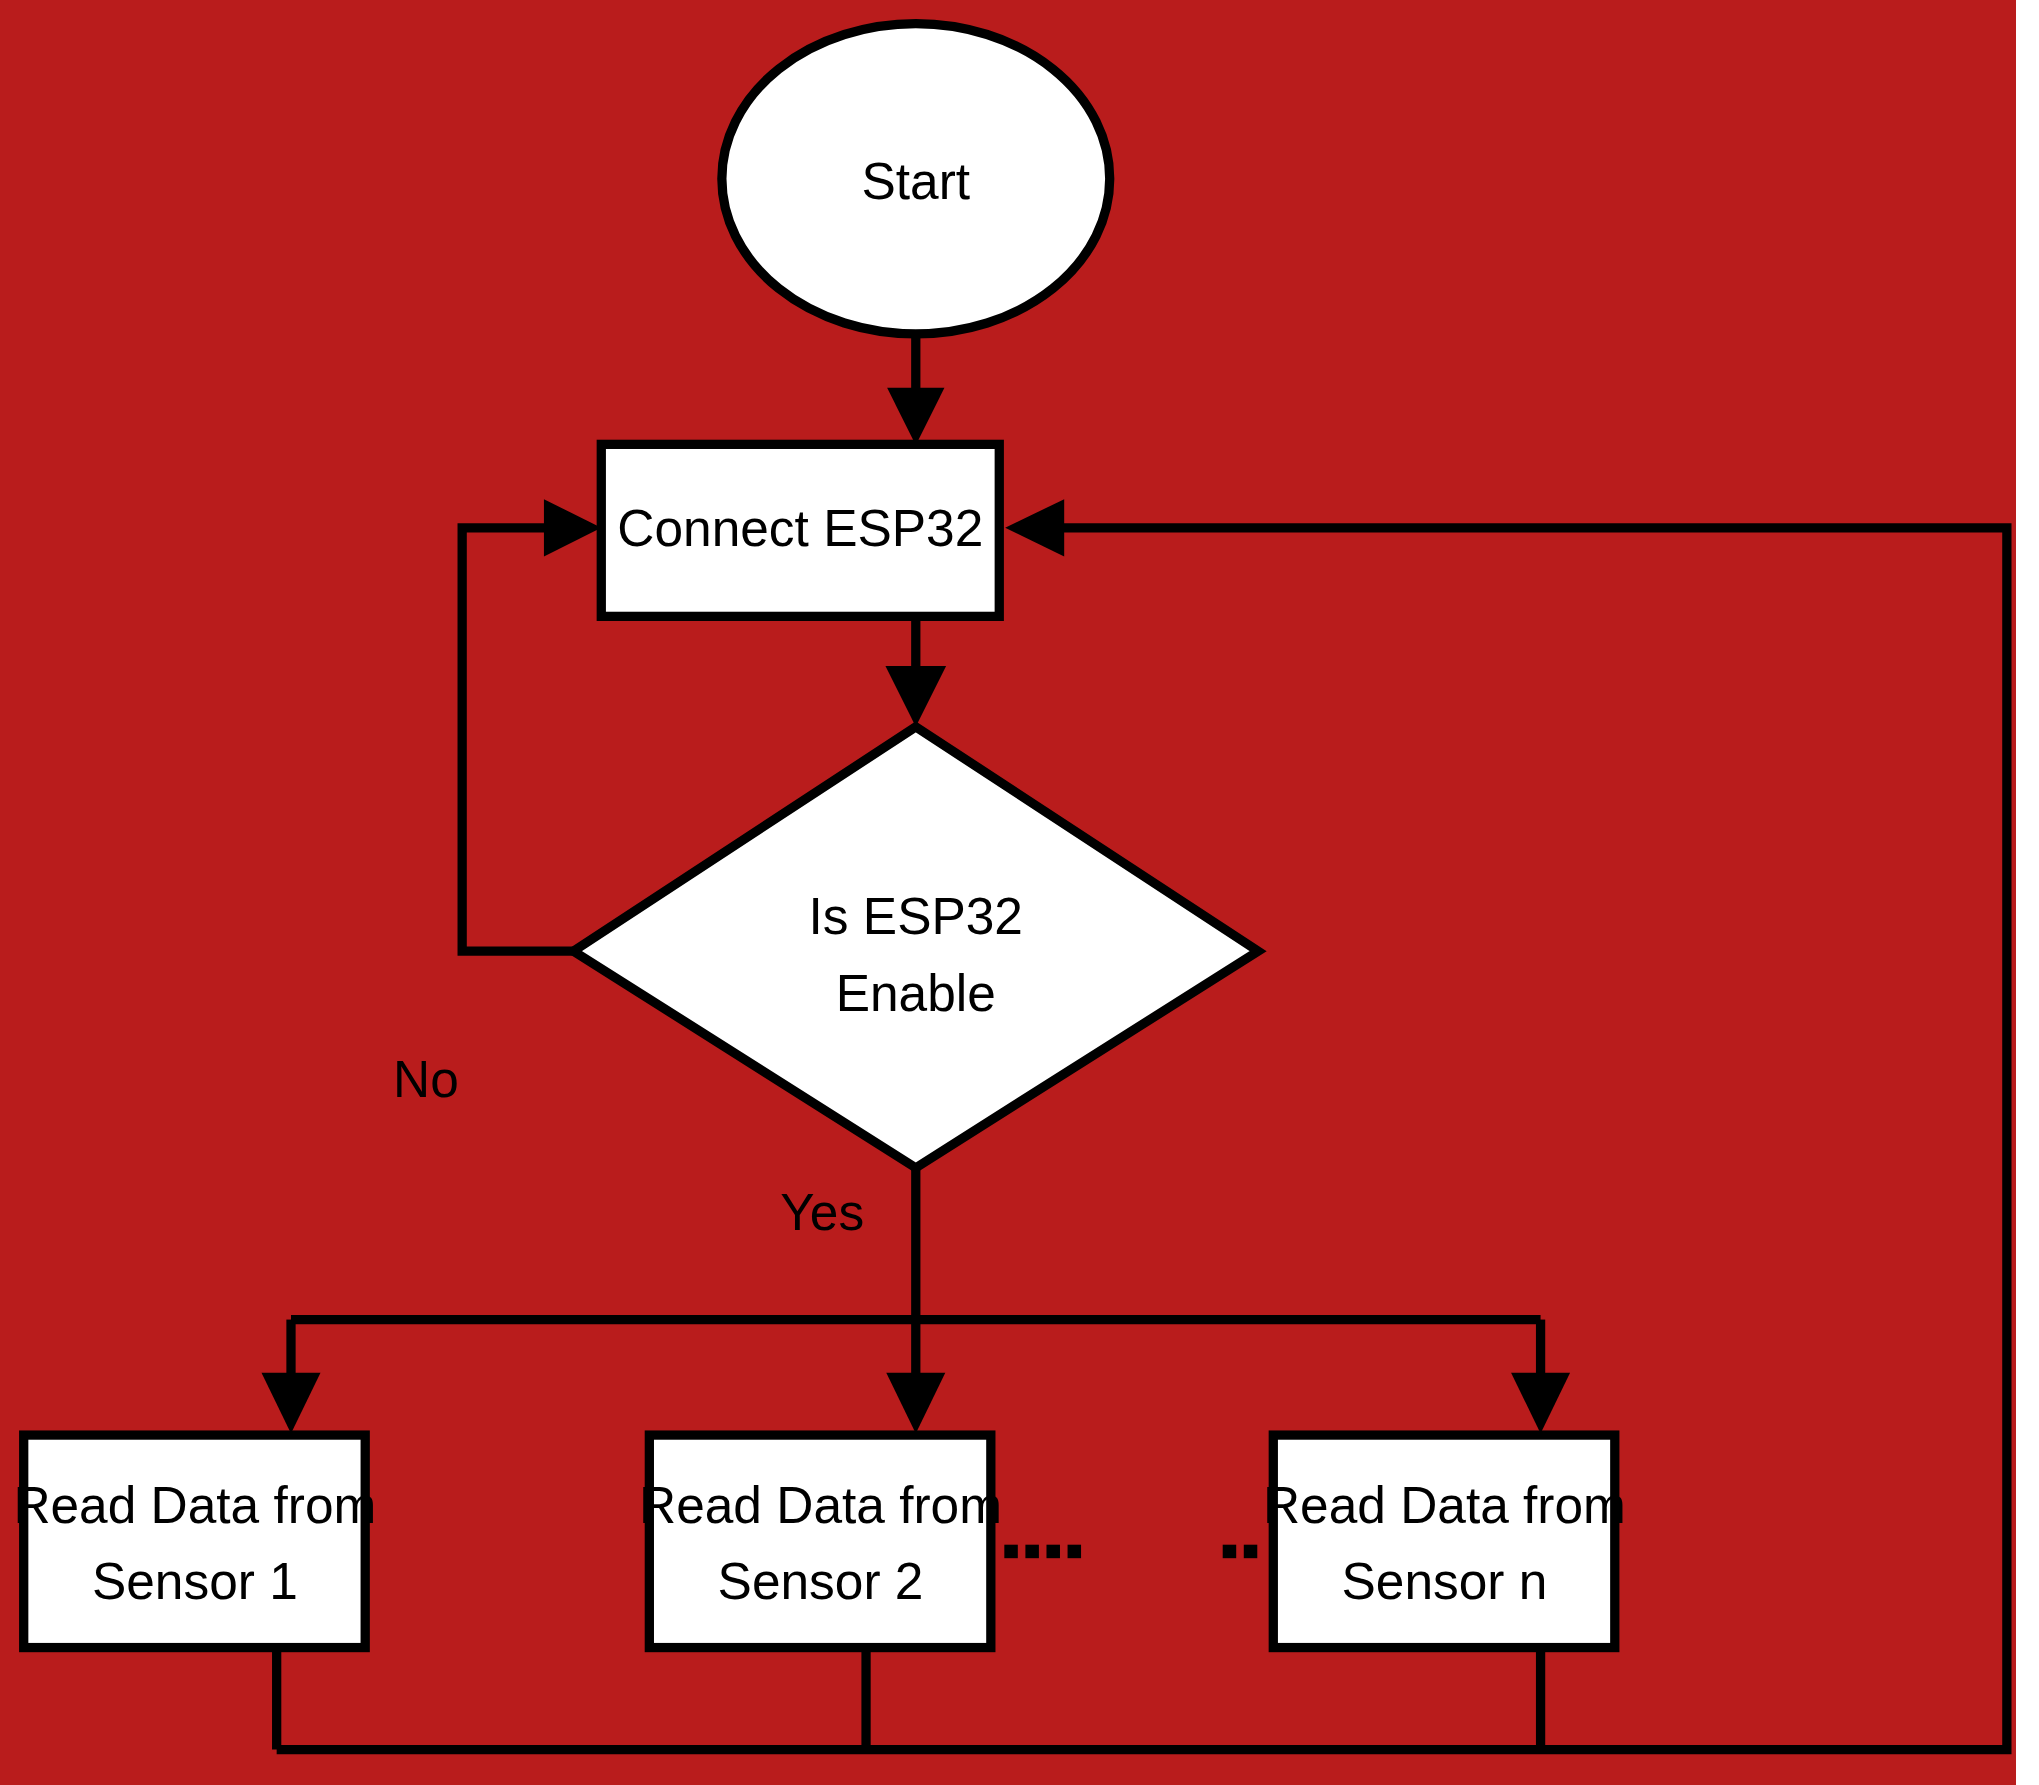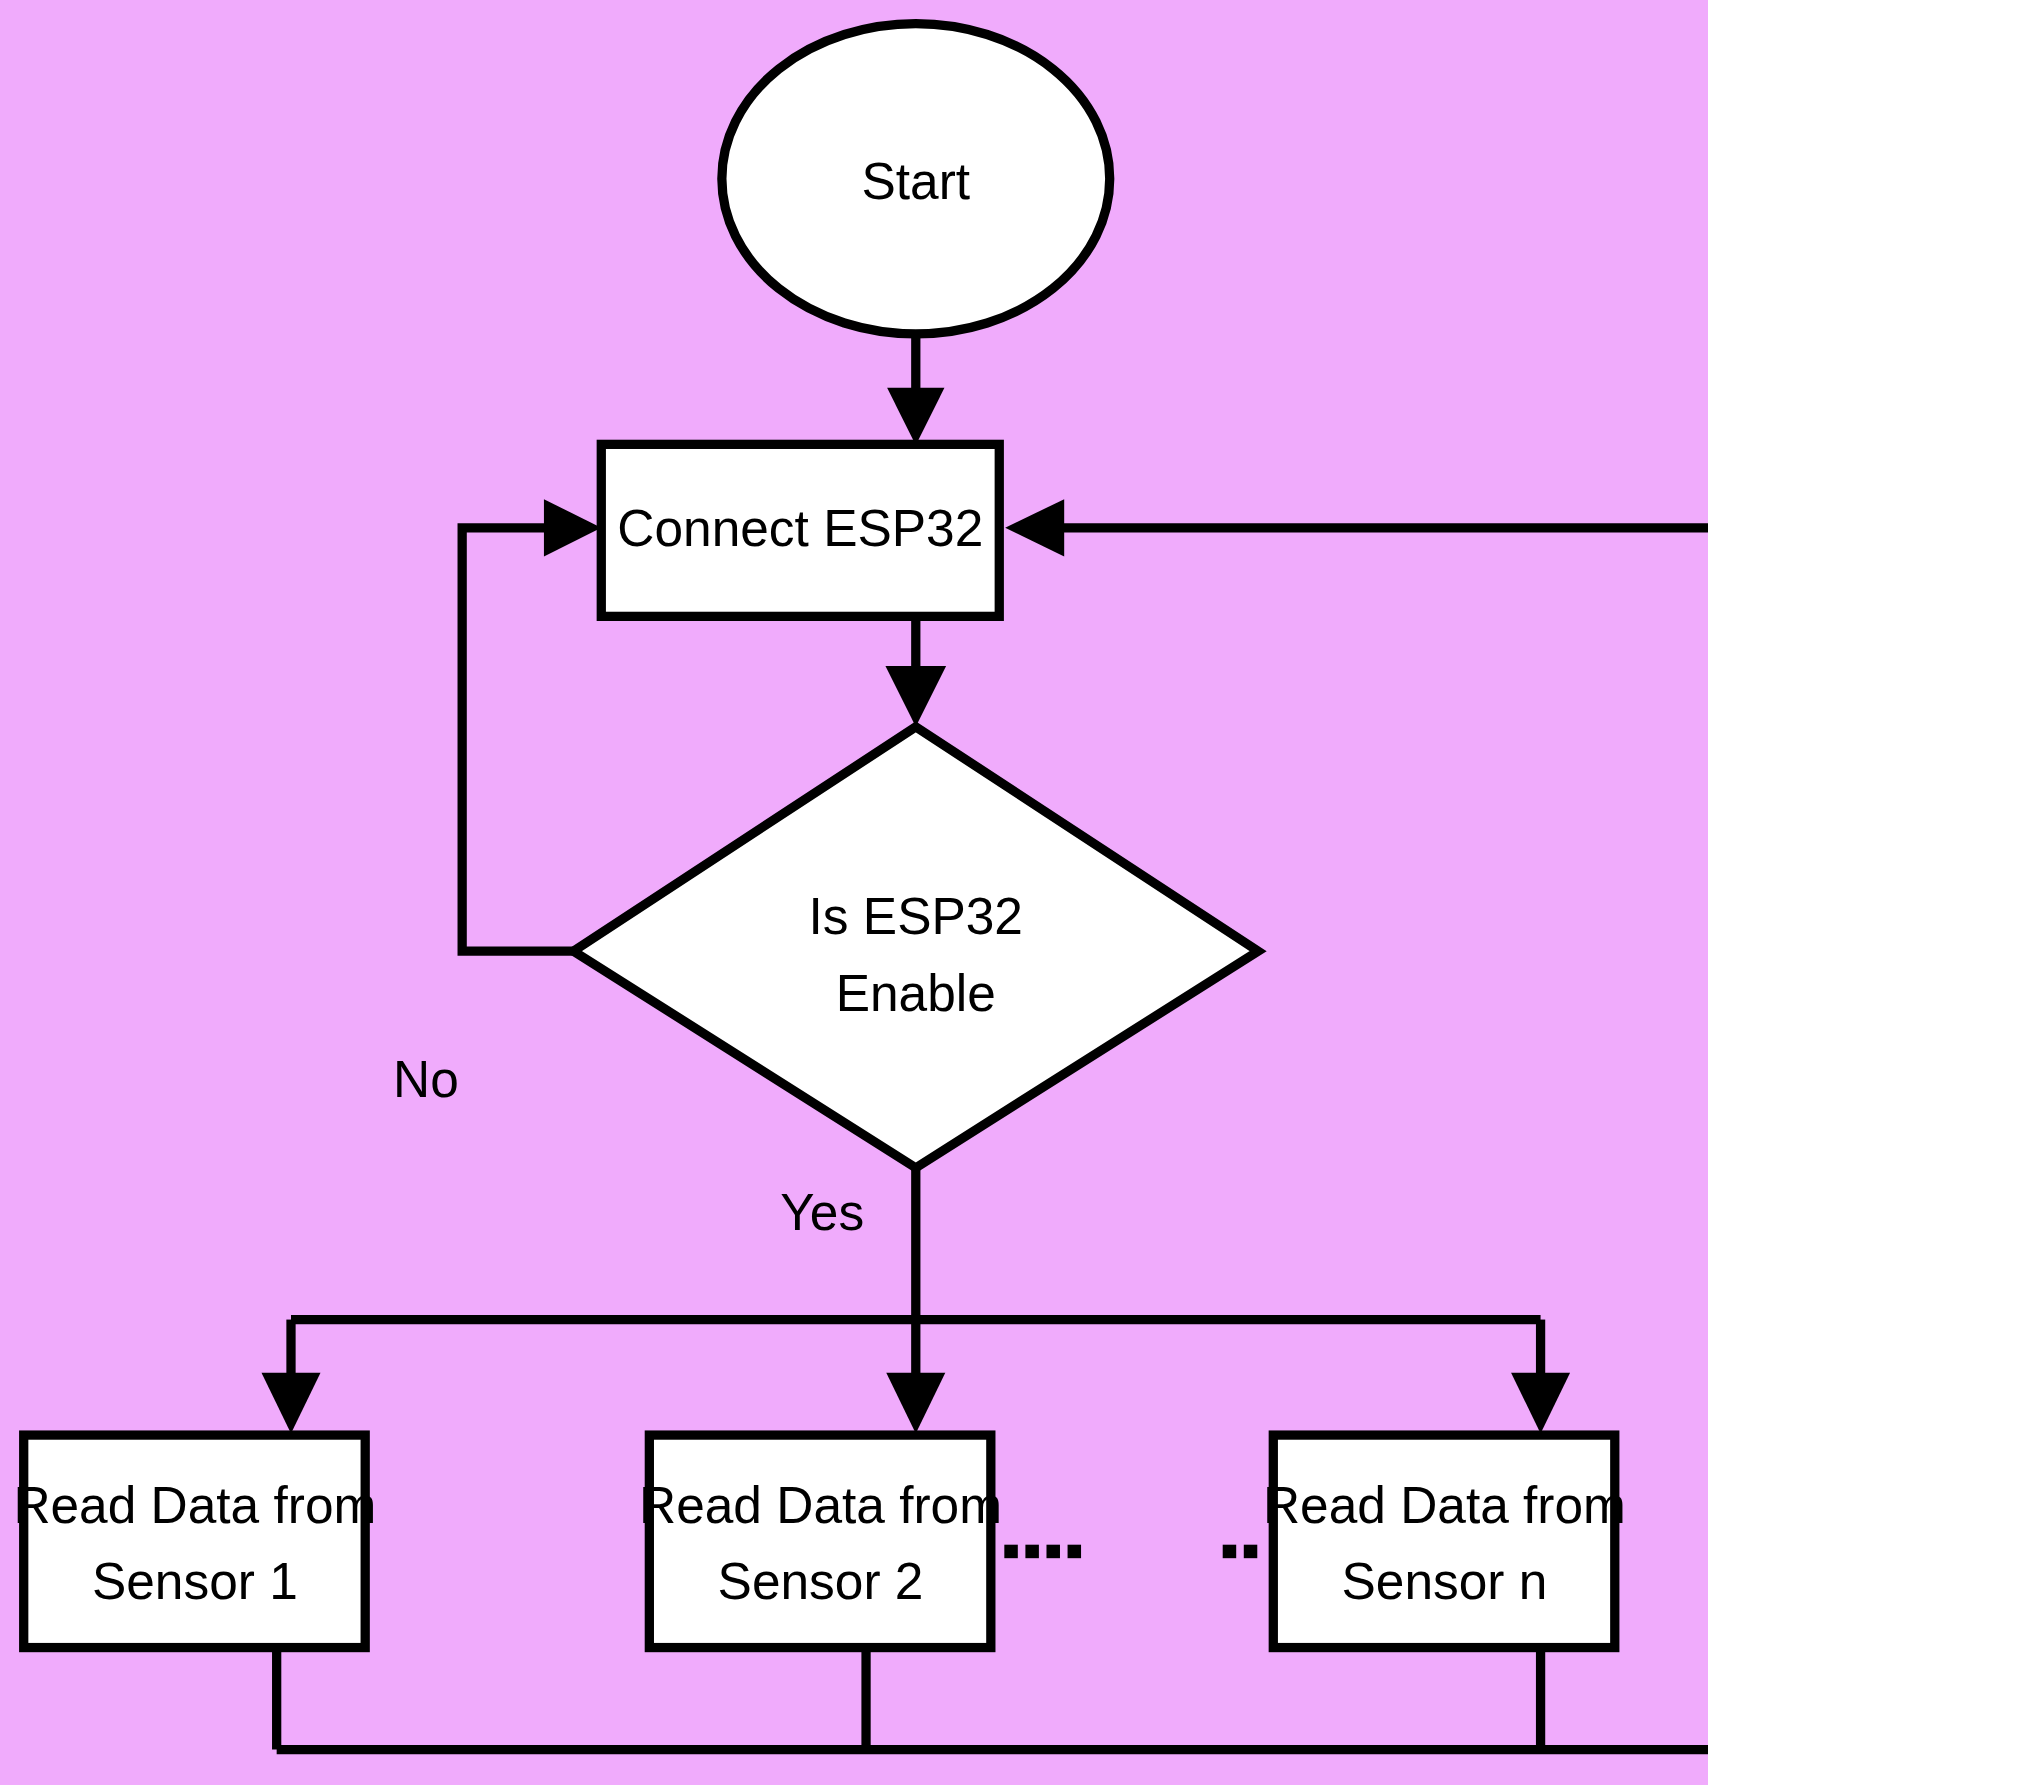--- a/index.html
+++ b/index.html
@@ -6,23 +6,23 @@
   html, body {
     margin: 0;
     padding: 0;
     background: #ffffff;
   }
   body {
     font-family: "Liberation Sans", sans-serif;
   }
   #flowchart-root {
     position: relative;
-    width: 1708px;
+    width: 2016px;
     height: 1785px;
-    background: #f0abfc;
+    background: #b91c1c;
     overflow: hidden;
   }
   svg#flow-svg {
     display: block;
     width: 2039px;
     height: 1785px;
   }
   .shape-stroke {
     fill: #ffffff;
     stroke: #000000;

